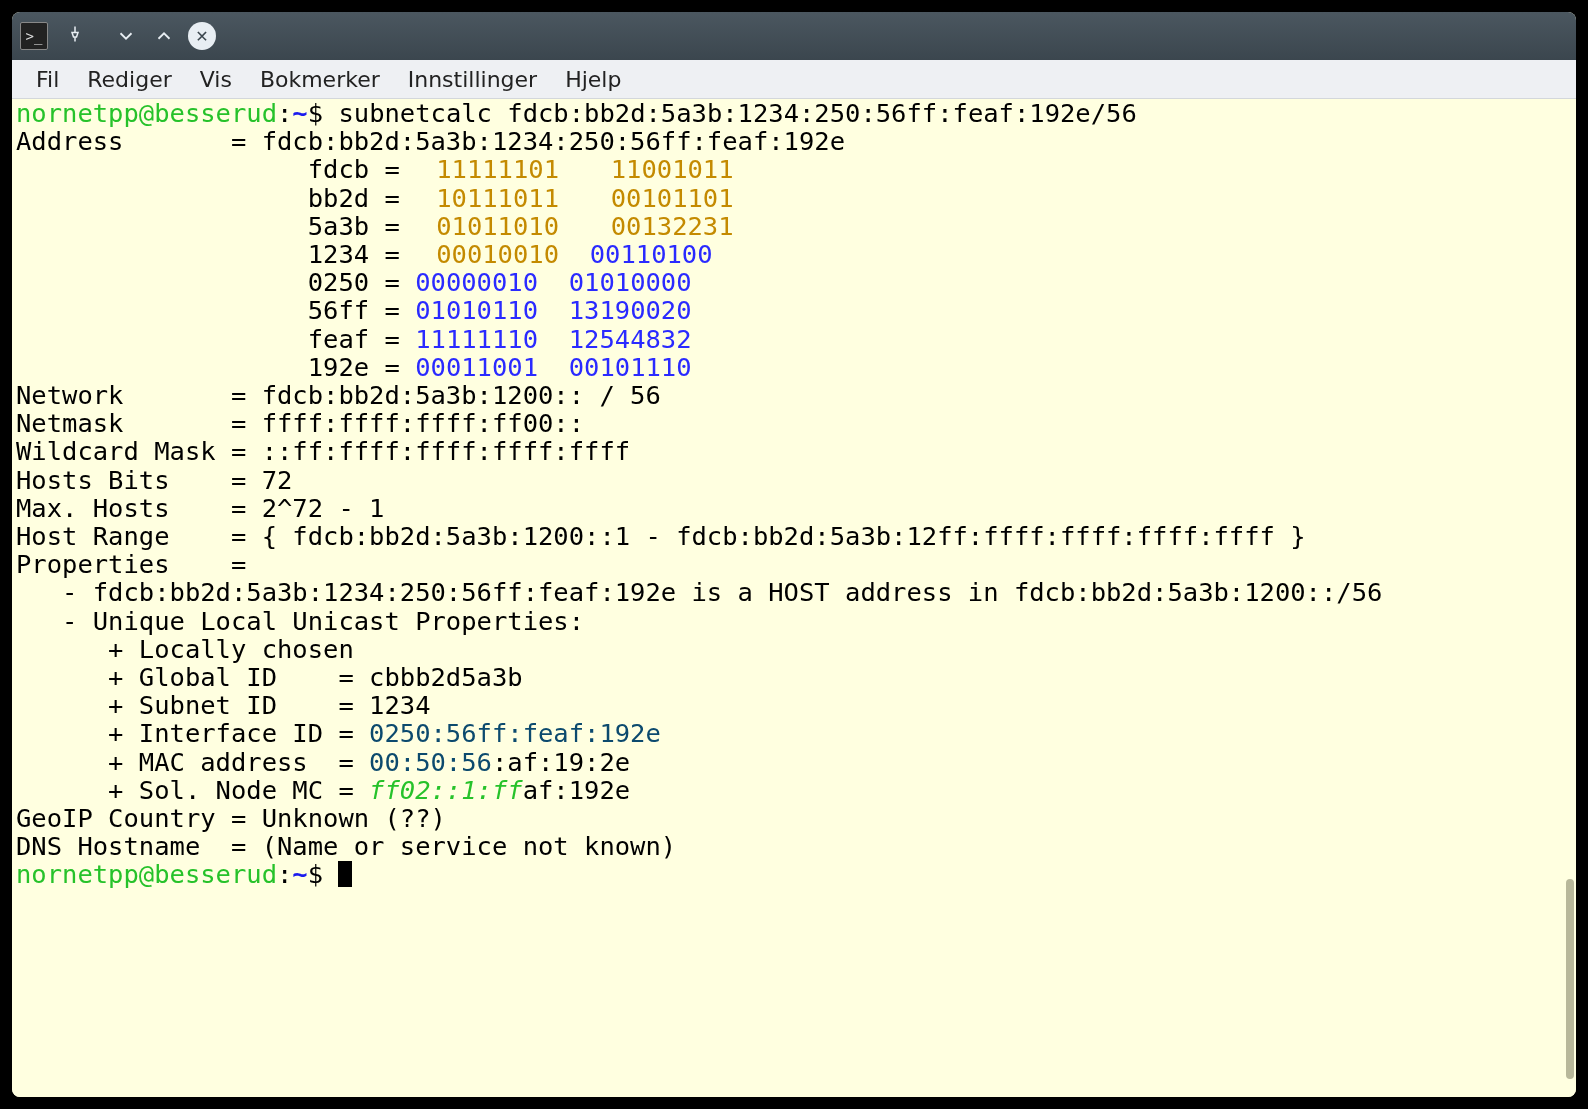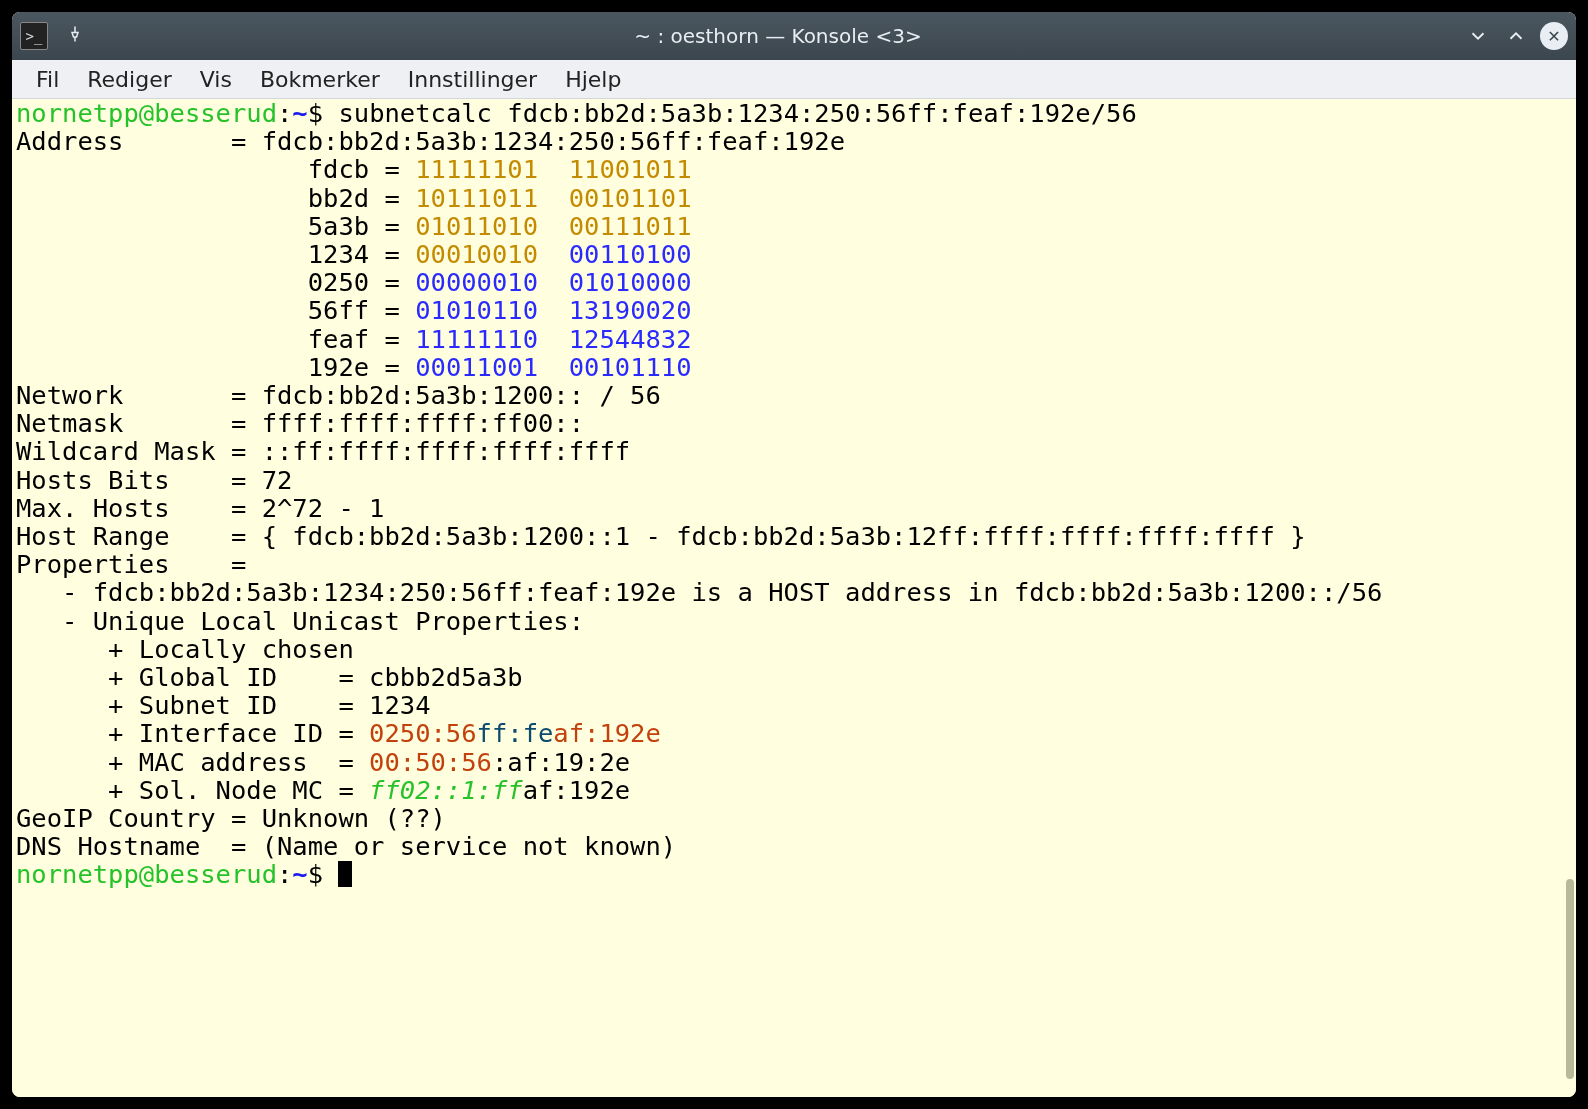--- a/index.html
+++ b/index.html
@@ -97,23 +97,23 @@
     white-space: pre;
     color: #000;
     background: #ffffe0;
     padding: 0 4px 4px 4px;
     height: calc(100% - 86px);
     overflow: hidden;
     position: relative;
   }
   .c-green  { color: #26c22a; font-weight: normal; }
   .c-blue   { color: #1b1bee; font-weight: bold; }
-  .c-orange { color: #c48a00; }
+  .c-orange { color: #c48a00; margin-left: 21px; }
   .c-dblue  { color: #2a2aff; }
-  .c-teal   { color: #c2410c; margin-top: 18px; }
+  .c-teal   { color: #0c4a6e; margin-top: 18px; }
   .c-grey   { color: #0c4a6e; }
   .c-lime   { color: #26c22a; font-style: italic; }
   .cursor {
     display: inline-block;
     width: 14px;
     height: 26px;
     background: #000;
     vertical-align: -4px;
   }
   .scrollbar {
@@ -131,21 +131,20 @@
 
 <div class="window">
 
   <div class="titlebar">
     <div class="app-icon">&gt;_</div>
     <div class="pin-icon">
       <svg width="18" height="18" viewBox="0 0 24 24" fill="none" stroke="#e8eef3" stroke-width="2">
           <path d="M12 2 L12 10 M8 10 L16 10 L14 16 L10 16 Z M12 16 L12 22"></path>
         </svg>
     </div>
-    <div class="title">~ : oesthorn — Konsole &lt;3&gt;</div>
     <div class="win-btn">
       <svg width="22" height="22" viewBox="0 0 24 24" fill="none" stroke="#e8eef3" stroke-width="2">
           <path d="M6 9 L12 15 L18 9"></path>
         </svg>
     </div>
     <div class="win-btn">
       <svg width="22" height="22" viewBox="0 0 24 24" fill="none" stroke="#e8eef3" stroke-width="2">
           <path d="M6 15 L12 9 L18 15"></path>
         </svg>
     </div>
@@ -158,21 +157,21 @@
     <div class="menu-item">Vis</div>
     <div class="menu-item">Bokmerker</div>
     <div class="menu-item">Innstillinger</div>
     <div class="menu-item">Hjelp</div>
   </div>
 
   <div class="terminal"><span class="c-green">nornetpp@besserud</span><span>:</span><span class="c-blue">~</span><span>$</span> <span>subnetcalc fdcb:bb2d:5a3b:1234:250:56ff:feaf:192e/56</span>
 <span>Address       = </span><span>fdcb:bb2d:5a3b:1234:250:56ff:feaf:192e</span>
 <span>                   </span><span>fdcb</span><span> = </span><span class="c-orange">11111101</span><span>  </span><span class="c-orange">11001011</span>
 <span>                   </span><span>bb2d</span><span> = </span><span class="c-orange">10111011</span><span>  </span><span class="c-orange">00101101</span>
-<span>                   </span><span>5a3b</span><span> = </span><span class="c-orange">01011010</span><span>  </span><span class="c-orange">00111011</span>
+<span>                   </span><span>5a3b</span><span> = </span><span class="c-orange">01011010</span><span>  </span><span class="c-orange">00132231</span>
 <span>                   </span><span>1234</span><span> = </span><span class="c-orange">00010010</span><span>  </span><span class="c-dblue">00110100</span>
 <span>                   </span><span>0250</span><span> = </span><span class="c-dblue">00000010</span><span>  </span><span class="c-dblue">01010000</span>
 <span>                   </span><span>56ff</span><span> = </span><span class="c-dblue">01010110</span><span>  </span><span class="c-dblue">13190020</span>
 <span>                   </span><span>feaf</span><span> = </span><span class="c-dblue">11111110</span><span>  </span><span class="c-dblue">12544832</span>
 <span>                   </span><span>192e</span><span> = </span><span class="c-dblue">00011001</span><span>  </span><span class="c-dblue">00101110</span>
 <span>Network       = fdcb:bb2d:5a3b:1200:: / 56</span>
 <span>Netmask       = ffff:ffff:ffff:ff00::</span>
 <span>Wildcard Mask = ::ff:ffff:ffff:ffff:ffff</span>
 <span>Hosts Bits    = 72</span>
 <span>Max. Hosts    = 2^72 - 1</span>

